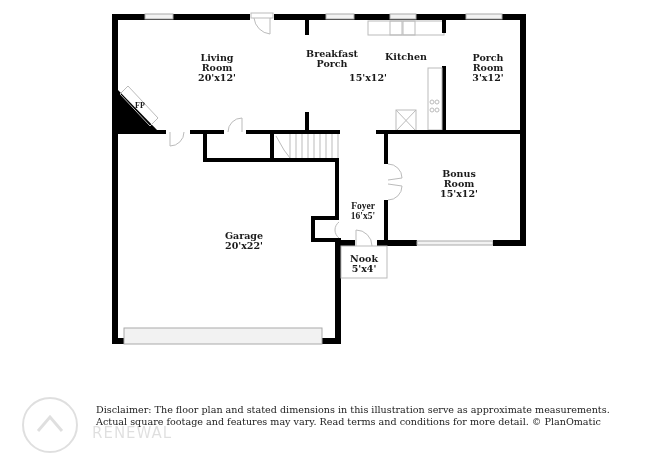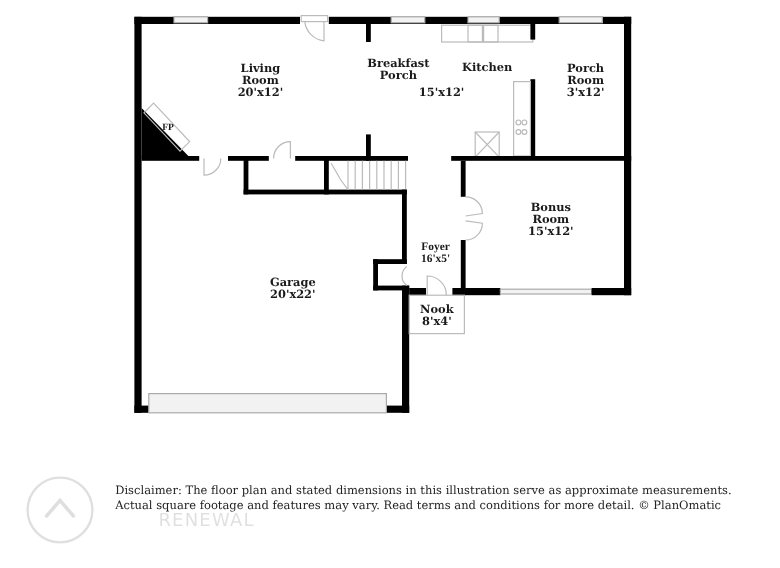--- a/index.html
+++ b/index.html
@@ -4,21 +4,21 @@
 <style>
   html, body { margin: 0; padding: 0; background: #ffffff; }
   body { width: 650px; height: 473px; position: relative; overflow: hidden; font-family: "DejaVu Serif", "Liberation Serif", serif; }
   .plan { position: absolute; left: 0; top: 0; }
   .wall { fill: #000; }
   .thin { stroke: #bbbbbb; stroke-width: 1; fill: none; }
   .win { fill: #f2f2f2; stroke: #aaaaaa; stroke-width: 1; }
   .label { position: absolute; text-align: center; font-weight: bold; font-size: 9.5px; line-height: 10px; color: #1a1a1a; transform: translateX(-50%); white-space: nowrap; }
   .disclaimer { position: absolute; left: 96px; top: 404px; font-size: 9.6px; line-height: 12px; color: #222; white-space: nowrap; }
   .logo { position: absolute; left: 20px; top: 395px; opacity: 0.12; }
-  .logo-text { position: absolute; left: 92px; top: 424px; font-family: "DejaVu Sans", sans-serif; font-size: 15px; letter-spacing: 1px; color: #000; opacity: 0.12; margin-left: 40px; }
+  .logo-text { position: absolute; left: 92px; top: 424px; font-family: "DejaVu Sans", sans-serif; font-size: 15px; letter-spacing: 1px; color: #000; opacity: 0.12; }
 </style>
 </head>
 <body>
 
 <svg class="plan" width="650" height="473" viewBox="0 0 650 473">
 
   <rect class="wall" x="112" y="14" width="414" height="6"></rect>
 
   <rect class="wall" x="112" y="14" width="6" height="330"></rect>
 
@@ -130,21 +130,21 @@
   <div>Bonus</div>
     <div>Room</div>
     <div>15'x12'</div>
 </div>
 <div class="label" style="left:363px; top:201px;font-family:Liberation Serif, serif;">
   <div>Foyer</div>
     <div>16'x5'</div>
 </div>
 <div class="label" style="left:364px; top:254px;">
   <div>Nook</div>
-    <div>8'x4'</div>
+    <div>5'x4'</div>
 </div>
 <div class="label" style="left:244px; top:231px;">
   <div>Garage</div>
     <div>20'x22'</div>
 </div>
 <div class="label" style="left:140px; top:101px; font-size:8px;font-family:Liberation Serif, serif;">FP</div>
 
 <svg class="logo" width="60" height="60" viewBox="0 0 60 60">
   <circle cx="30" cy="30" r="27" fill="none" stroke="#000" stroke-width="2"></circle>
   <path d="M18 36 L30 22 L42 36" fill="none" stroke="#000" stroke-width="3"></path>

